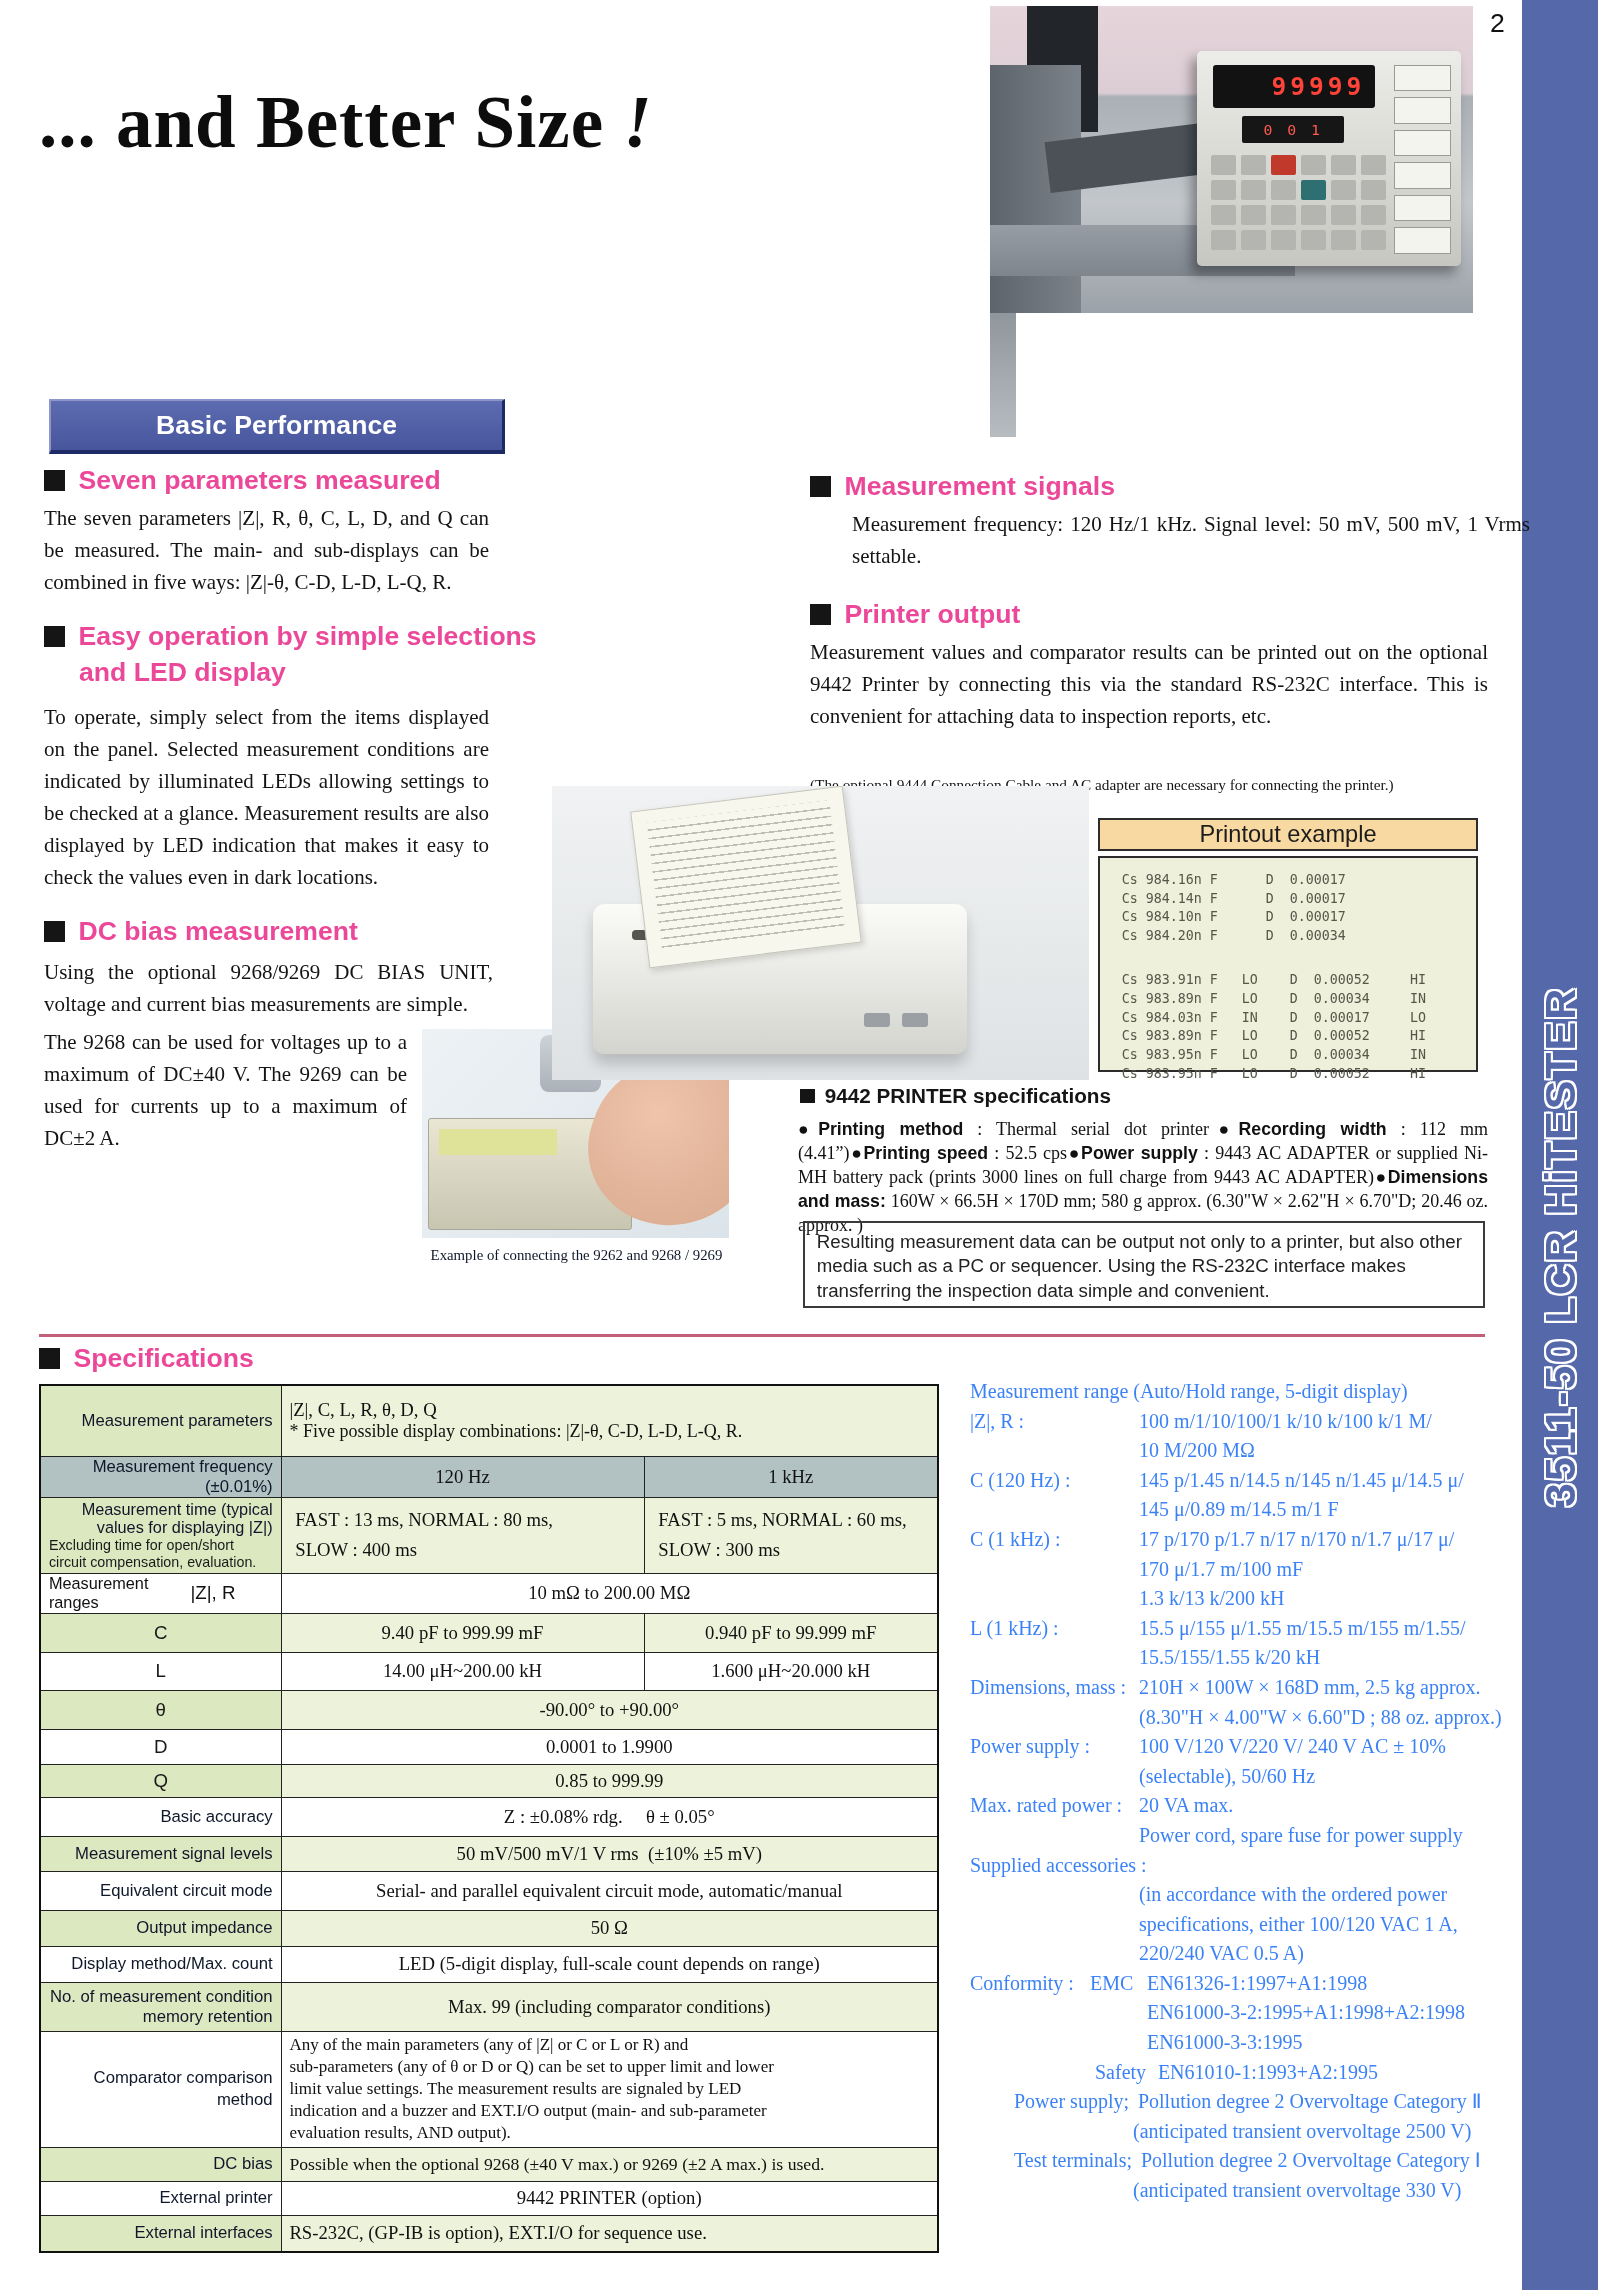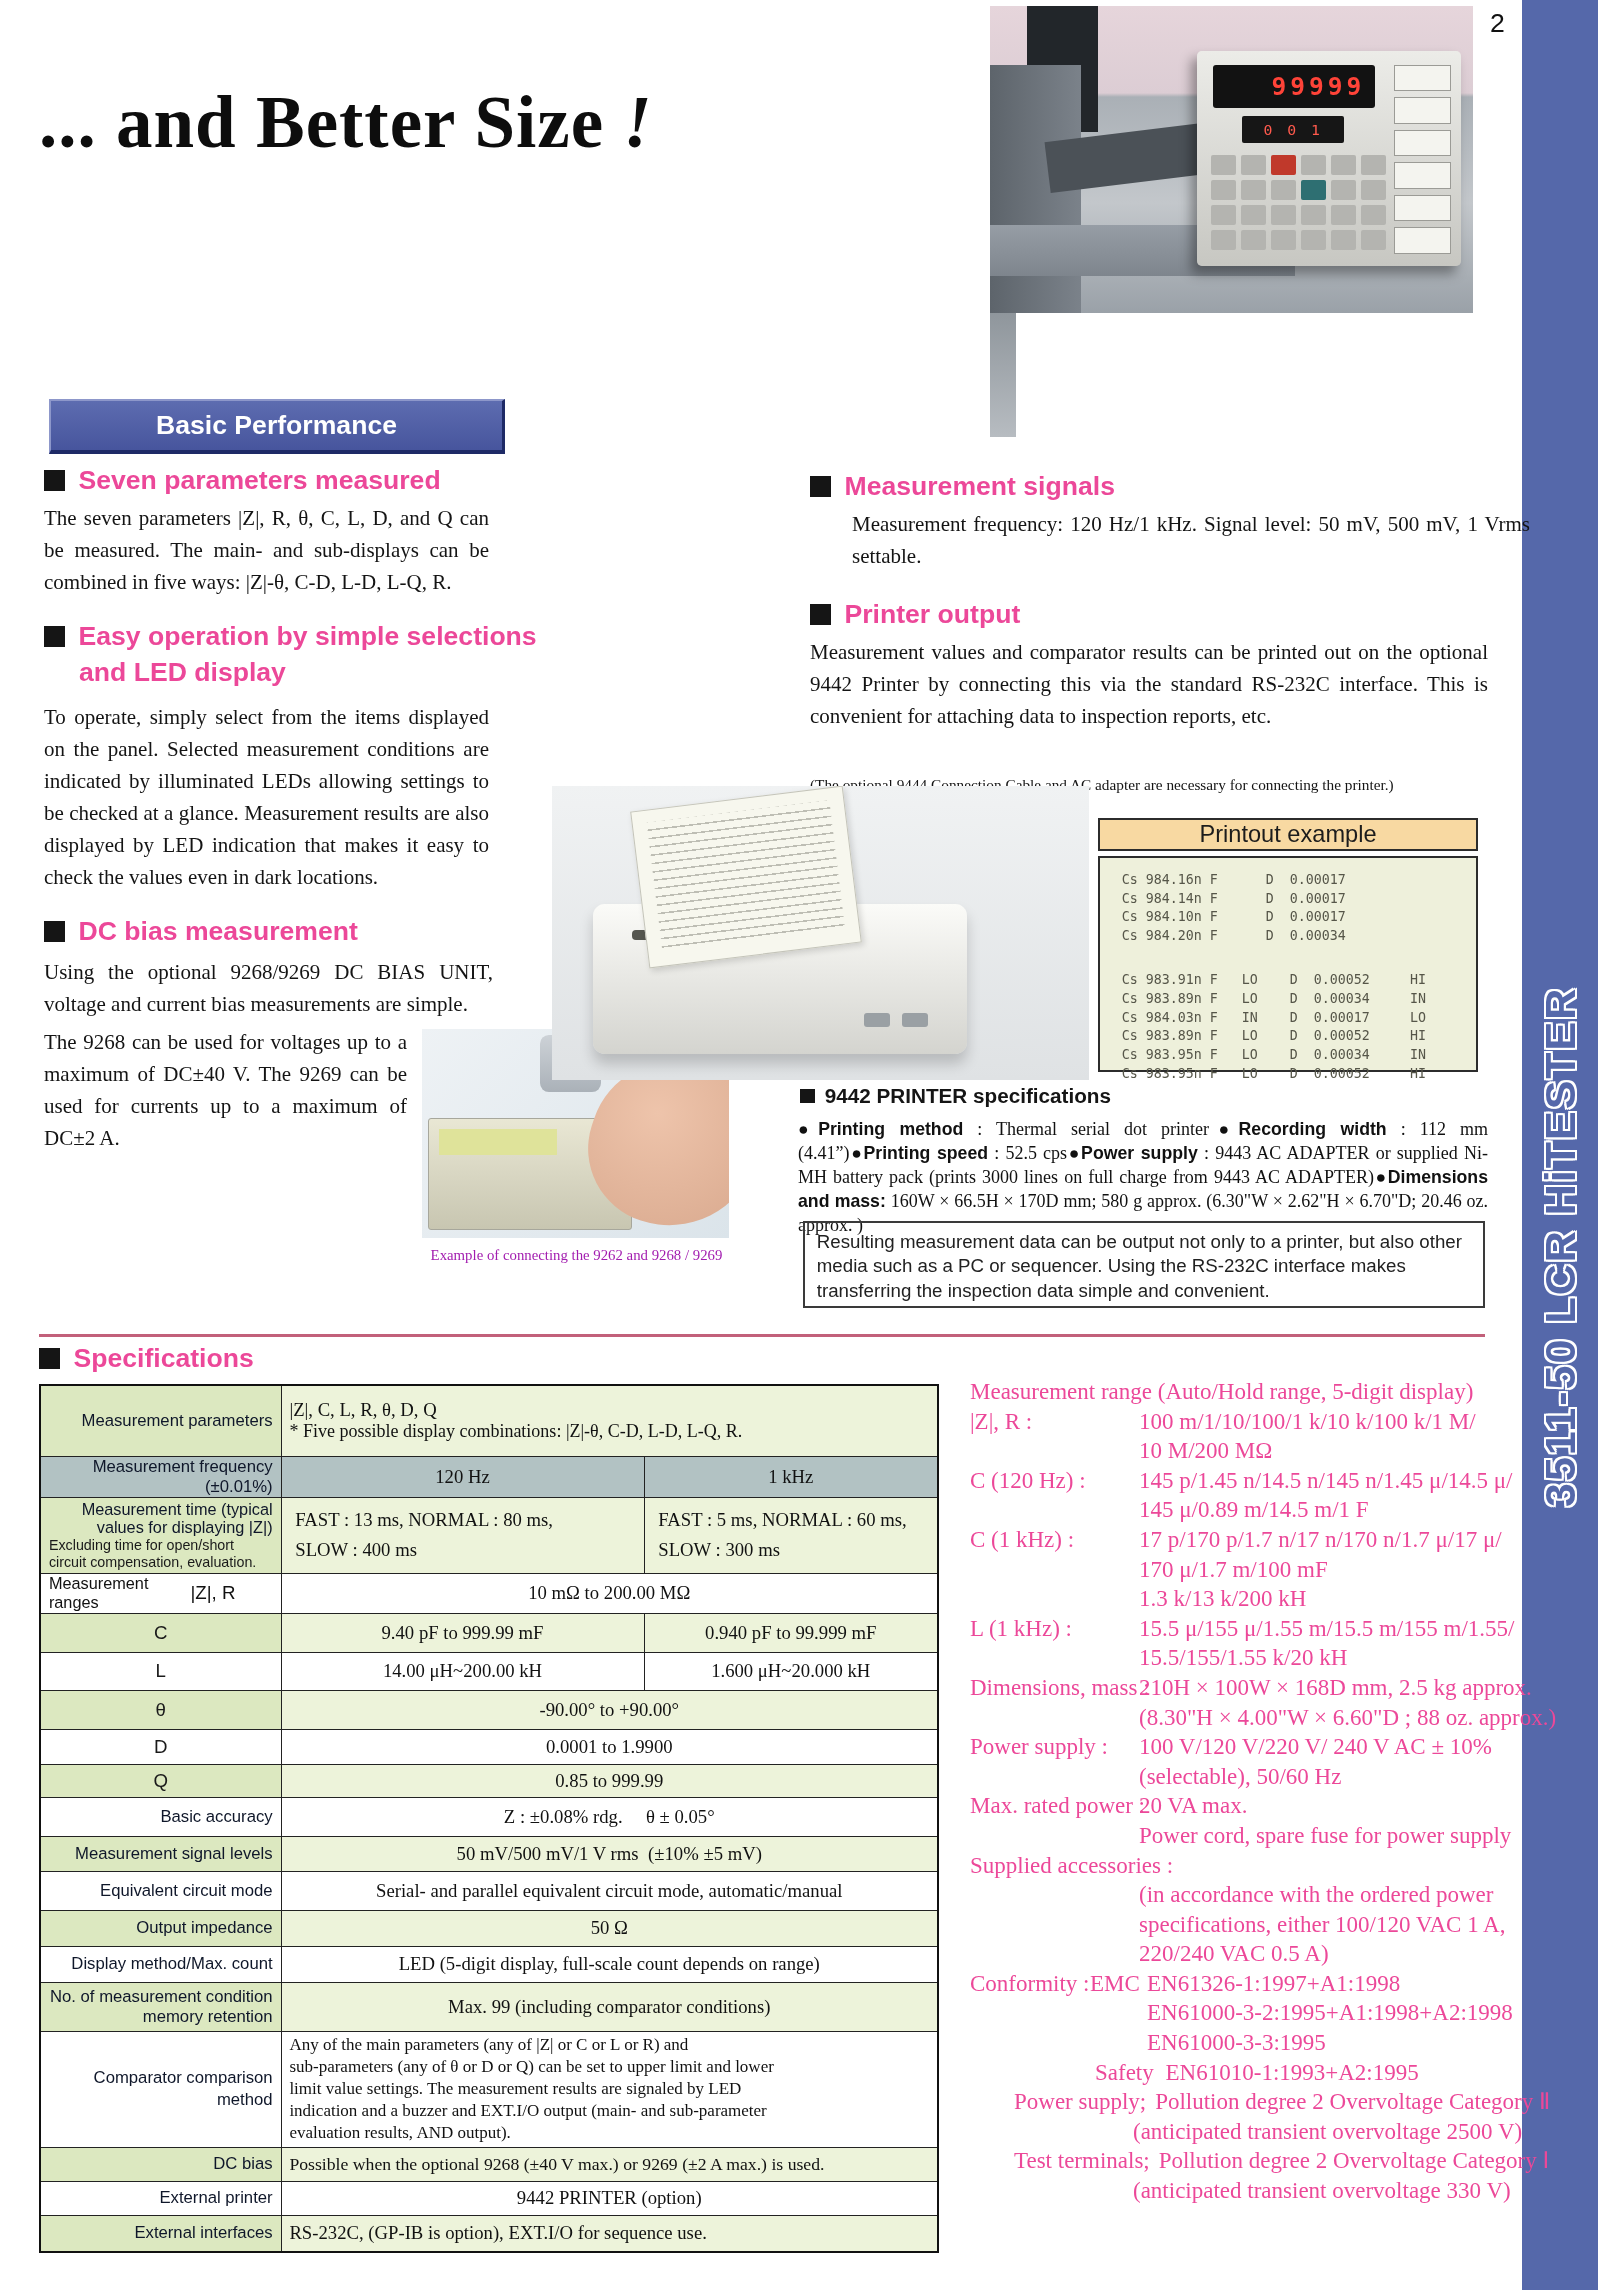--- a/index.html
+++ b/index.html
@@ -52,21 +52,21 @@
   
   .h1{position:absolute;font-family:"Liberation Sans",sans-serif;font-weight:bold;font-size:26.6px;color:#ec4899;
       display:flex;align-items:center;}
   .sq{display:inline-block;width:20.7px;height:20.7px;background:#151515;margin-right:13.8px;flex:0 0 auto;}
   .sq-sm{display:inline-block;width:14.8px;height:14.8px;background:#151515;margin-right:9.9px;flex:0 0 auto;}
   .h2{position:absolute;font-family:"Liberation Sans",sans-serif;font-weight:bold;font-size:20.7px;color:#151515;
       display:flex;align-items:center;}
   
   .body{position:absolute;font-size:21px;line-height:32px;text-align:justify;color:#141414;}
   .smallnote{position:absolute;font-size:15.3px;color:#141414;}
-  .caption{position:absolute;font-size:14.8px;color:#a21caf;}
+  .caption{position:absolute;font-size:14.8px;color:#0f172a;}
   
   .photo-dc{position:absolute;left:422px;top:1029px;width:307px;height:209px;overflow:hidden;
       background:linear-gradient(135deg,#eef2f5,#dbe4ea);}
   .dc-dev{position:absolute;left:5.9px;bottom:7.9px;width:202px;height:110px;
       background:linear-gradient(180deg,#e9e7d4,#c8c6b1);border:1px solid #a7a79c;border-radius:3px;}
   .dc-dev i{position:absolute;left:9.9px;top:9.9px;width:118px;height:25.6px;background:#dfe39a;display:block;}
   .dc-cyl{position:absolute;left:118px;top:5.9px;width:61px;height:57px;background:linear-gradient(#cdd2d7,#aab1b8);border-radius:8.9px;}
   .dc-clip{position:absolute;right:75px;top:0;width:33px;height:57px;background:#1c1c1c;border-radius:3.9px;}
   .dc-hand{position:absolute;right:-27.6px;top:33px;width:167px;height:165px;
       background:radial-gradient(circle at 35% 35%,#eec4ab,#d9a habit);}
@@ -109,21 +109,21 @@
   .val{font-size:18.7px;text-align:center;}
   .val-l{font-size:18.7px;text-align:left;}
   .pre{white-space:pre-line;}
   .bg-g{background:#dce8c0;} .bg-lg{background:#edf3da;} .bg-b{background:#b2c2c3;} .bg-w{background:#ffffff;}
   .lab-sub{font-family:"Liberation Sans",sans-serif;font-size:14.3px;line-height:16.7px;color:#1a1a1a;}
   .rng-wrap{display:flex;align-items:center;}
   .rng-cap{font-family:"Liberation Sans",sans-serif;font-size:16.3px;line-height:18.7px;width:116px;}
   .rng-sub{font-family:"Liberation Sans",sans-serif;font-size:18.7px;margin-left:25.6px;}
   .comp-val{font-size:17px;line-height:22px;text-align:left;white-space:pre-line;}
   
-  .rcol{position:absolute;left:970px;top:1377px;width:520px;font-size:23px;line-height:29.6px;color:#ec4899;}
+  .rcol{position:absolute;left:970px;top:1377px;width:520px;font-size:20px;line-height:29.6px;color:#3b82f6;}
   .rl{white-space:nowrap;}
   .rlab{display:inline-block;width:169px;}
   .cont{padding-left:169px;}
   .c1{display:inline-block;width:120px;}
   .c2{display:inline-block;width:57px;}
   .pad-en{padding-left:177px;}
   .pad-sf{padding-left:125px;} .pad-sf .gap{margin-right:11.8px;}
   .pad-pt{padding-left:44px;} .pad-pt .gap{margin-right:8.9px;}
   .pad-nt{padding-left:163px;}
   .spec-h{position:absolute;left:39px;top:1343px;}

